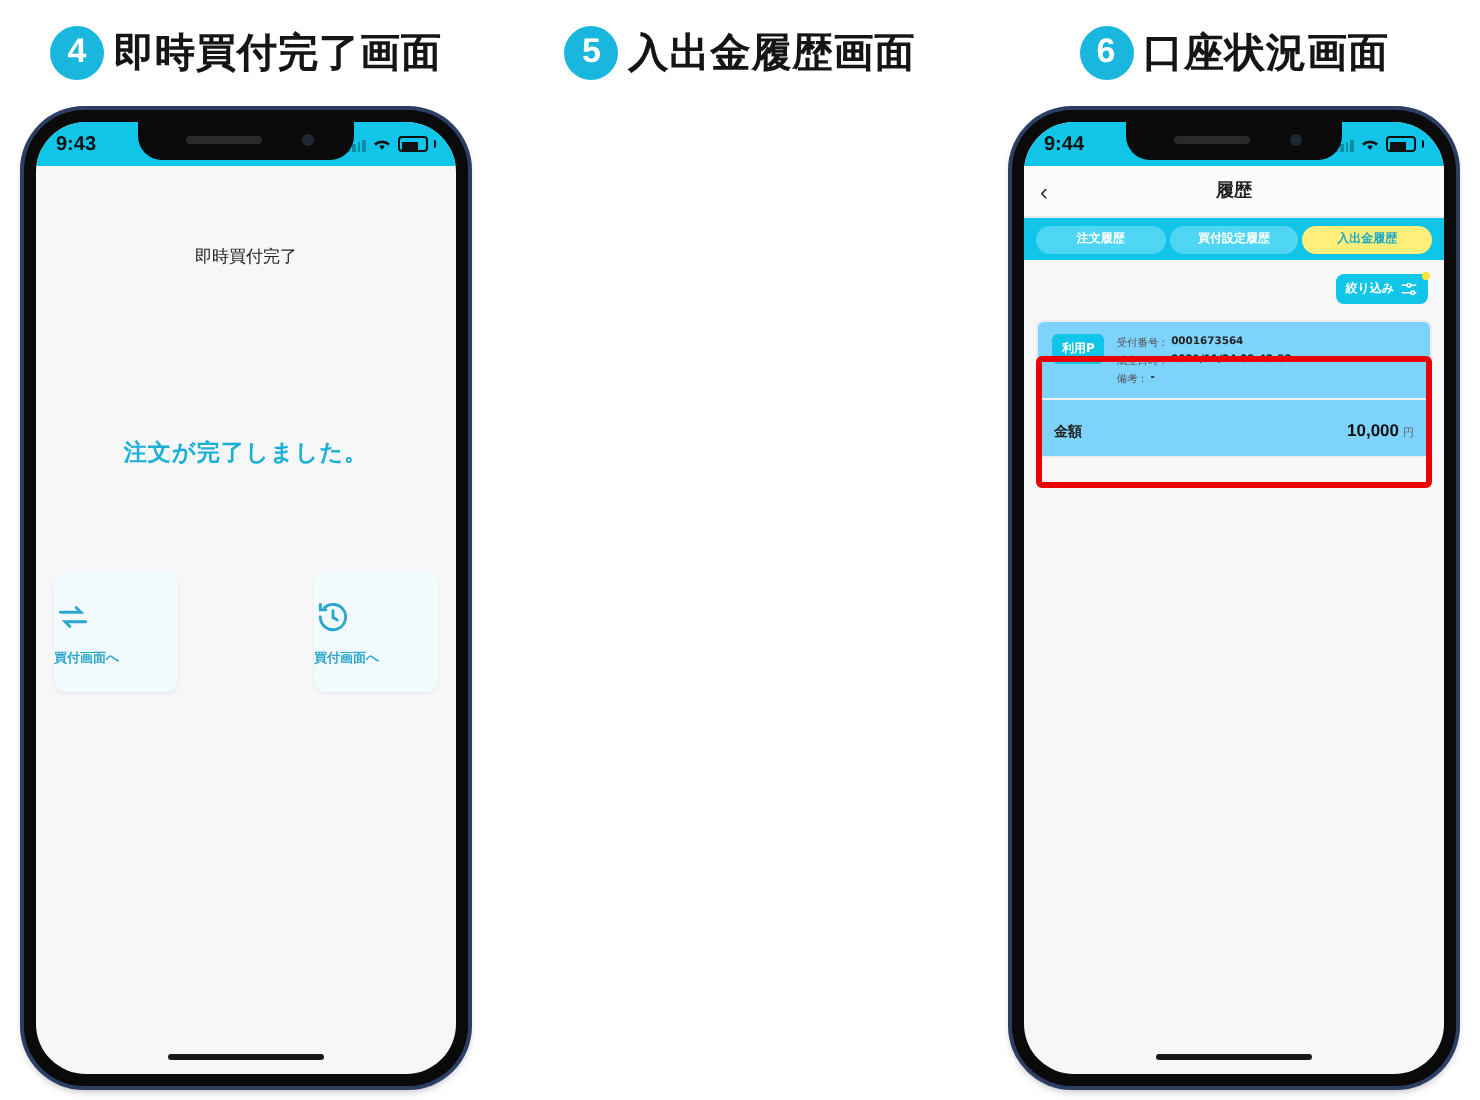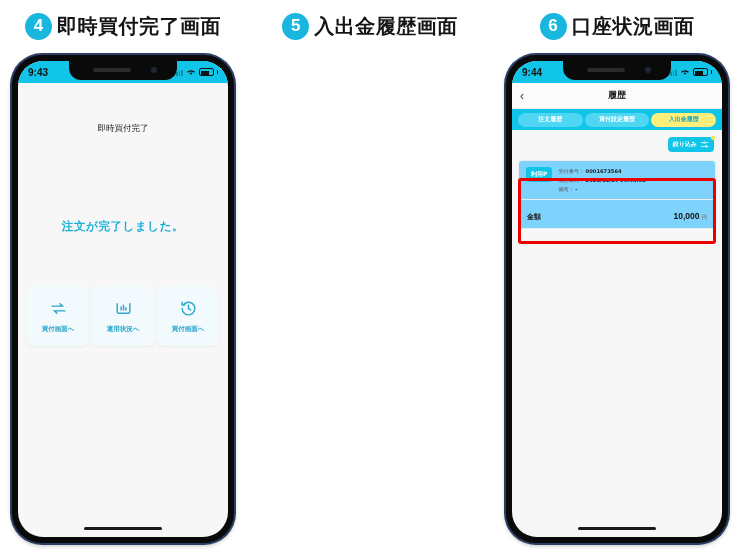--- a/index.html
+++ b/index.html
@@ -63,21 +63,21 @@
   .homebar{position:absolute;bottom:7px;left:50%;transform:translateX(-50%);
            width:78px;height:3px;border-radius:2px;background:#1a1a1a;z-index:5;}
 
   
   .s1-title{text-align:center;font-size:8.5px;color:#222;margin-top:40px;
             font-family:"DejaVu Sans",sans-serif;}
   .s1-msg{text-align:center;font-size:11.5px;font-weight:bold;color:#1AAFD8;
           margin-top:84px;letter-spacing:.6px;font-family:"DejaVu Sans",sans-serif;}
   .s1-cards{display:flex;justify-content:space-between;margin:52px 9px 0 9px;}
   .s1-card{width:62px;height:60px;background:#F2FAFD;border-radius:6px;
-           display:flex;flex-direction:column;align-items:center;
+           display:flex;flex-direction:column;
            justify-content:center;gap:7px;box-shadow:0 1px 2px rgba(0,0,0,.06);}
   .s1-card svg{width:19px;height:19px;}
   .s1-card span{font-size:6.5px;color:#2BA6CC;font-weight:bold;
                 font-family:"DejaVu Sans",sans-serif;}
 
   
   .navbar{height:25px;background:#fbfbfb;display:flex;align-items:center;
           position:relative;border-bottom:1px solid #ececec;}
   .nav-back{position:absolute;left:8px;font-size:12px;color:#333;line-height:1;}
   .nav-title{width:100%;text-align:center;font-size:9px;font-weight:bold;
@@ -164,27 +164,20 @@
           <div class="s1-cards">
             <div class="s1-card">
               <svg viewBox="0 0 24 24" fill="none" stroke="#2BA6CC" stroke-width="1.8" stroke-linecap="round">
                 <path d="M4 9h13l-3-3"></path>
                   <path d="M20 15H7l3 3"></path>
               </svg>
               <span>買付画面へ</span>
             </div>
             <div class="s1-card">
               <svg viewBox="0 0 24 24" fill="none" stroke="#2BA6CC" stroke-width="1.8" stroke-linecap="round">
-                <path d="M4 6v10a2 2 0 0 0 2 2h12a2 2 0 0 0 2-2V6"></path>
-                <path d="M9 14v-4M12 14V8M15 14v-3"></path>
-              </svg>
-              <span>運用状況へ</span>
-            </div>
-            <div class="s1-card">
-              <svg viewBox="0 0 24 24" fill="none" stroke="#2BA6CC" stroke-width="1.8" stroke-linecap="round">
                 <path d="M4 12a8 8 0 1 0 2.5-5.8"></path>
                   <path d="M4 4v3.5h3.5"></path>
                   <path d="M12 8v4.3l2.7 1.6"></path>
               </svg>
               <span>買付画面へ</span>
             </div>
           </div>
         </div>
 
         <div class="homebar"></div>

